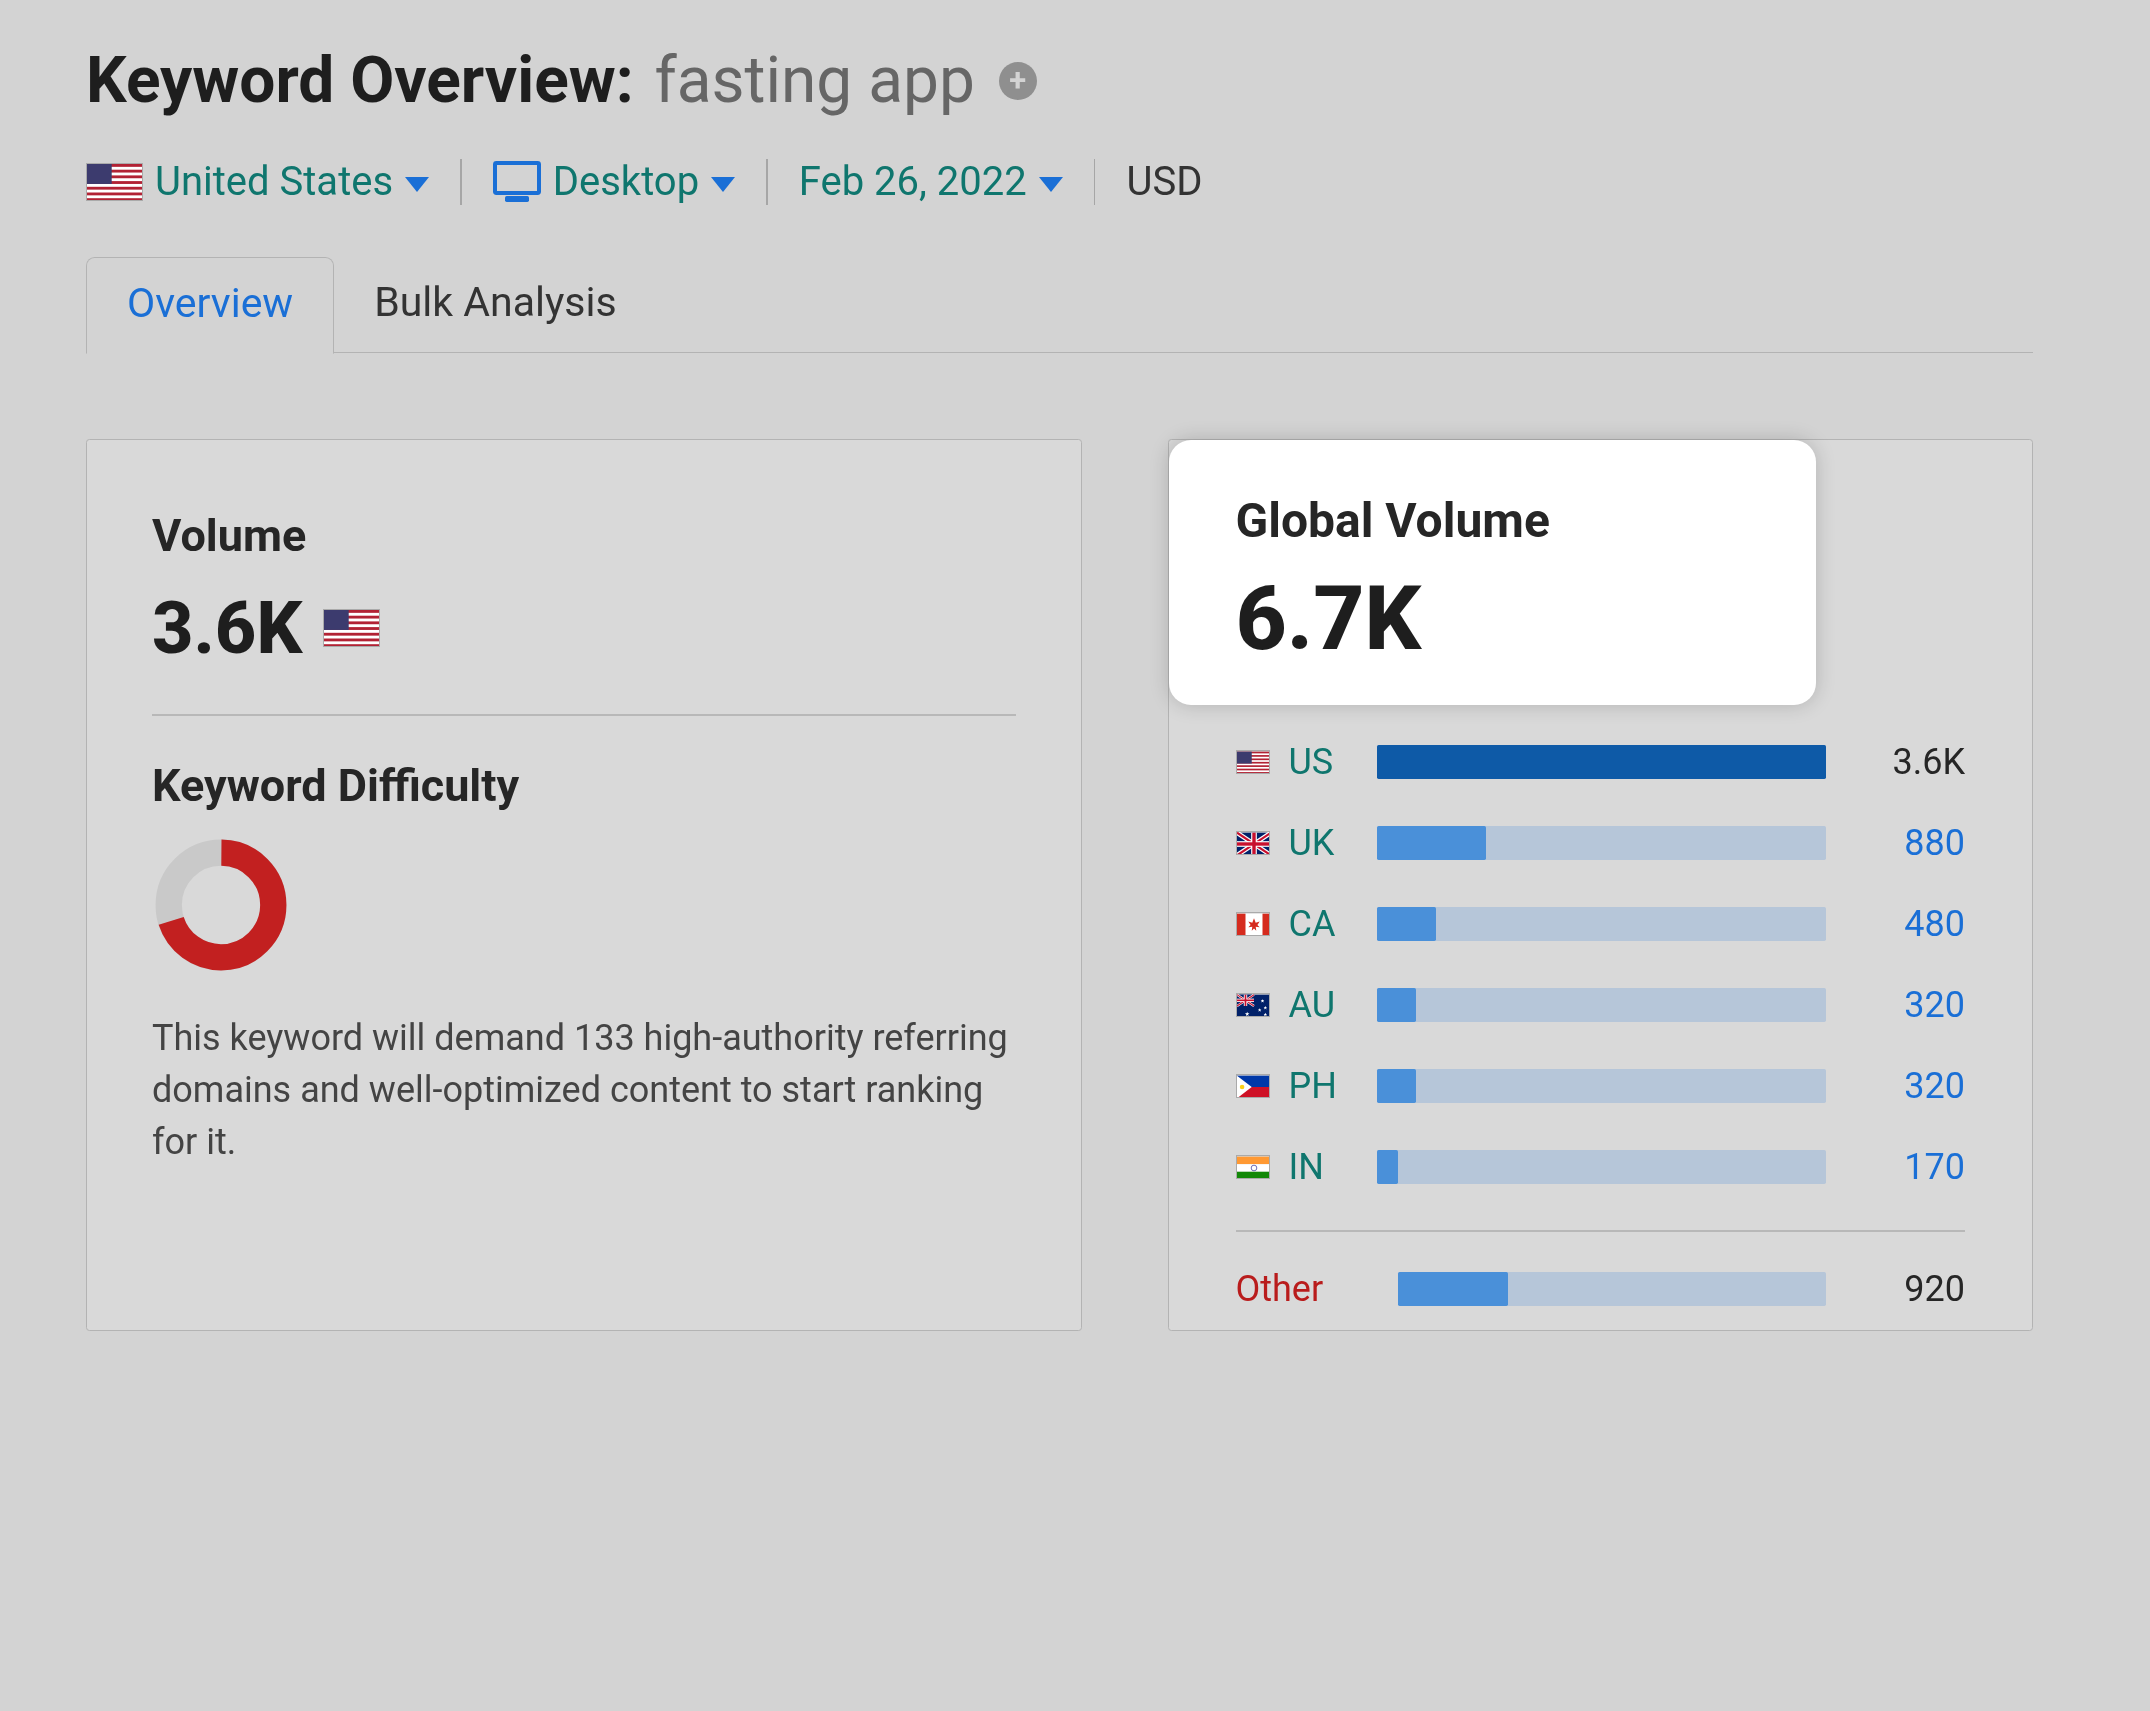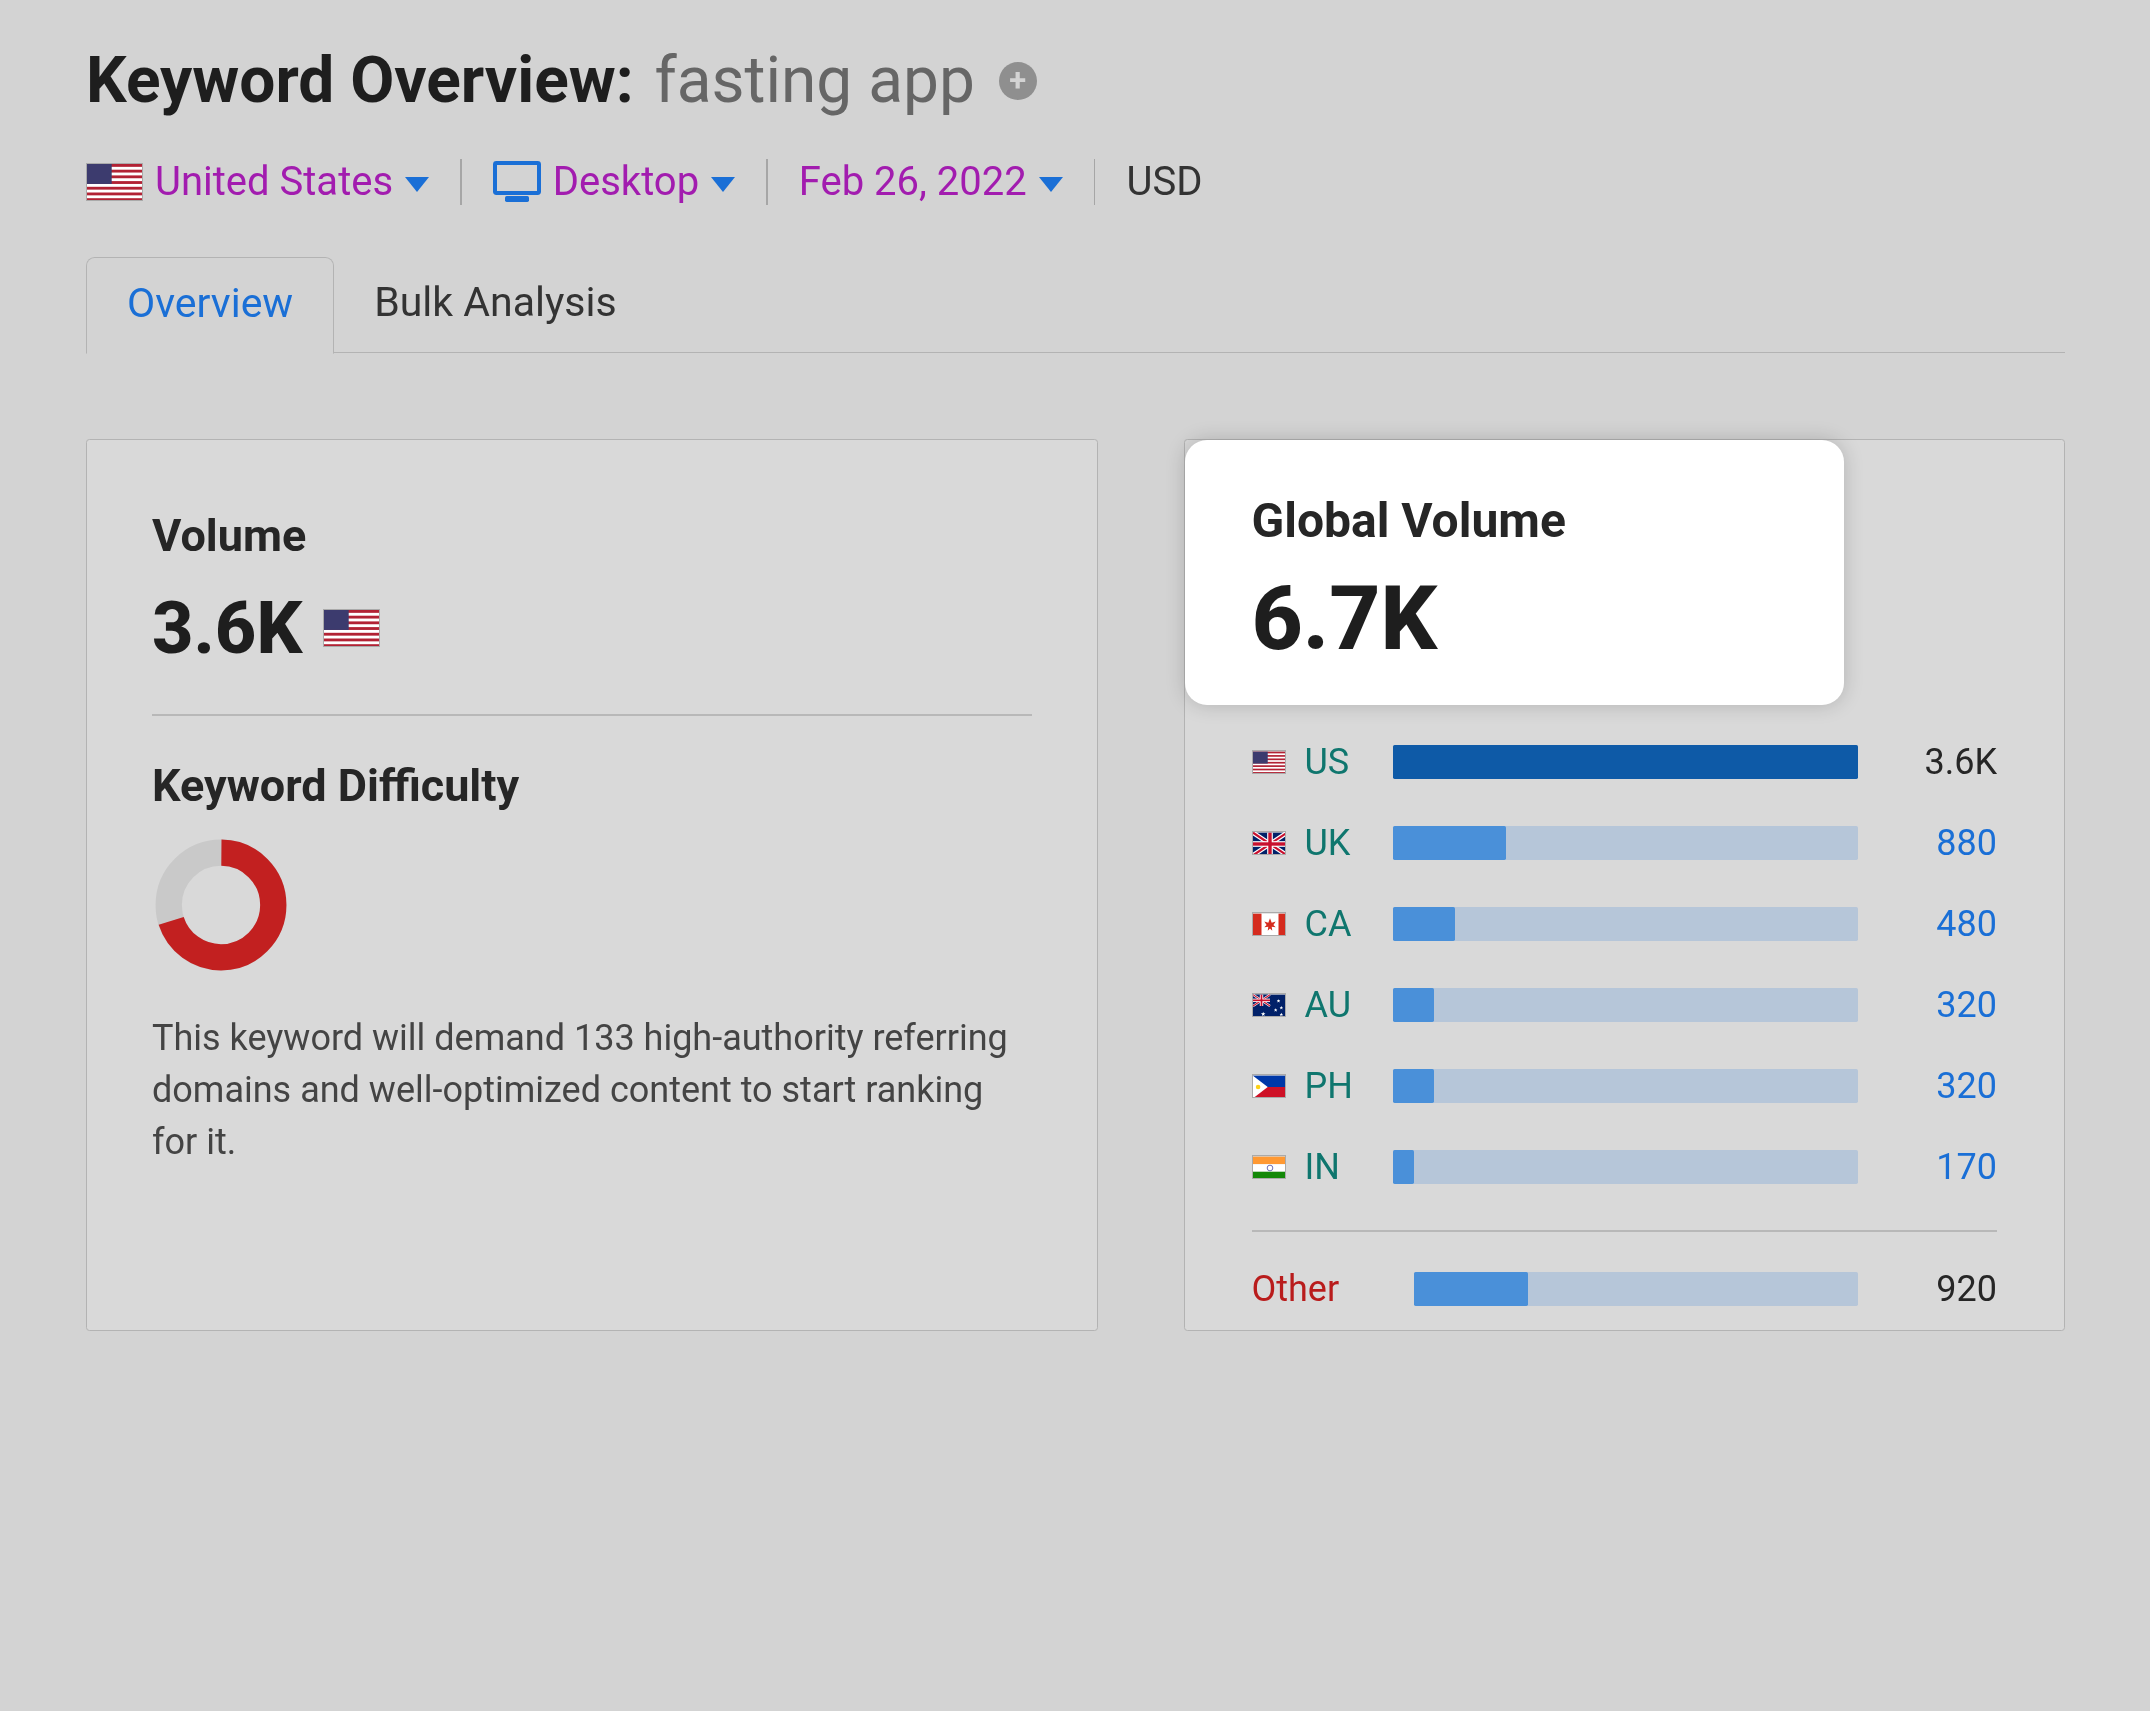--- a/index.html
+++ b/index.html
@@ -4,21 +4,21 @@
 <style>
   * { box-sizing: border-box; margin: 0; padding: 0; }
   body {
     font-family: -apple-system, BlinkMacSystemFont, "Segoe UI", Roboto, Helvetica, Arial, sans-serif;
     background: #d3d3d3;
     width: 2151px;
     height: 1711px;
     overflow: hidden;
   }
   .page {
-    padding: 43px 86px 0 86px;
+    padding: 43px 118px 0 86px;
   }
   .title-row {
     display: flex;
     align-items: center;
     gap: 20.6px;
     margin-bottom: 40px;
   }
   .title-label {
     font-size: 64px;
     font-weight: 700;
@@ -46,21 +46,21 @@
     display: flex;
     align-items: center;
     gap: 31px;
     margin-bottom: 52px;
   }
   .filter-item {
     display: inline-flex;
     align-items: center;
     gap: 12px;
     font-size: 40px;
-    color: #a21caf;
+    color: #0f766e;
     cursor: pointer;
   }
   .filter-item.usd { color: #333; cursor: default; }
   .vsep {
     width: 1.7px;
     height: 46px;
     background: #a6a6a6;
   }
   .chevron-down {
     width: 0; height: 0;

